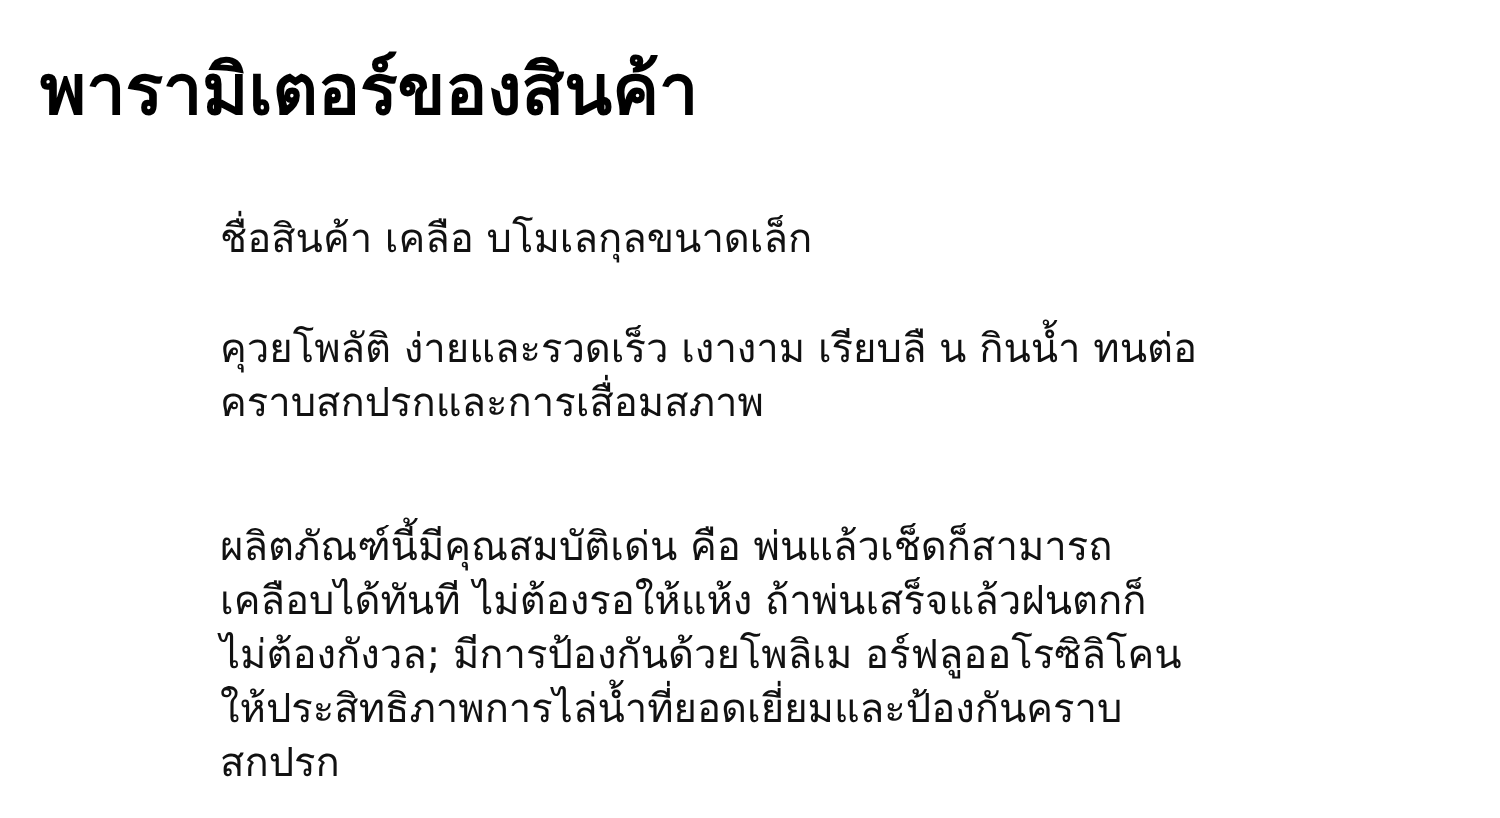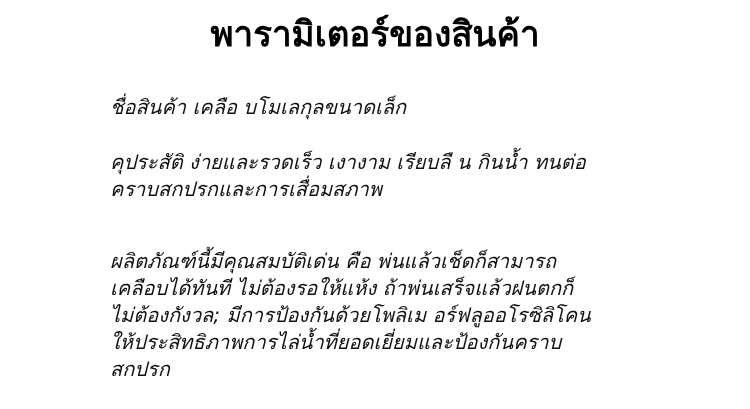--- a/index.html
+++ b/index.html
@@ -15,33 +15,32 @@
     overflow: hidden;
   }
   .page {
     position: relative;
     width: 750px;
     height: 409px;
     background: #ffffff;
     box-sizing: border-box;
   }
   .title {
-    text-align: center;
+    text-align: left;
     font-size: 35px;
     font-weight: bold;
     line-height: 1.15;
-    margin: 14px 0 0 0;
+    margin: 26px 0 0 0;
     padding: 0 20px;
     letter-spacing: 0px;
     color: #000000;
   }
   .body-block {
     margin: 0;
     padding: 0 68px 0 110px;
-    font-style: italic;
   }
   .para {
     font-size: 20px;
     line-height: 1.35;
     margin: 0 0 0 0;
     color: #111111;
     white-space: pre-wrap;
   }
   .para.p1 { margin-top: 40px; }
   .para.p2 { margin-top: 28px; }
@@ -49,21 +48,21 @@
 </style>
 </head>
 <body>
 
 <div class="page">
 
   <h1 class="title">พารามิเตอร์ของสินค้า</h1>
 
   <div class="body-block">
     <p class="para p1">ชื่อสินค้า เคลือ บโมเลกุลขนาดเล็ก</p>
-    <p class="para p2">คุประสัติ ง่ายและรวดเร็ว เงางาม เรียบลื น กินน้ำ ทนต่อ
+    <p class="para p2">คุวยโพลัติ ง่ายและรวดเร็ว เงางาม เรียบลื น กินน้ำ ทนต่อ
 คราบสกปรกและการเสื่อมสภาพ</p>
     <p class="para p3">ผลิตภัณฑ์นี้มีคุณสมบัติเด่น คือ พ่นแล้วเช็ดก็สามารถ
 เคลือบได้ทันที ไม่ต้องรอให้แห้ง ถ้าพ่นเสร็จแล้วฝนตกก็
 ไม่ต้องกังวล; มีการป้องกันด้วยโพลิเม อร์ฟลูออโรซิลิโคน
 ให้ประสิทธิภาพการไล่น้ำที่ยอดเยี่ยมและป้องกันคราบ
 สกปรก</p>
   </div>
 
 </div>
 

